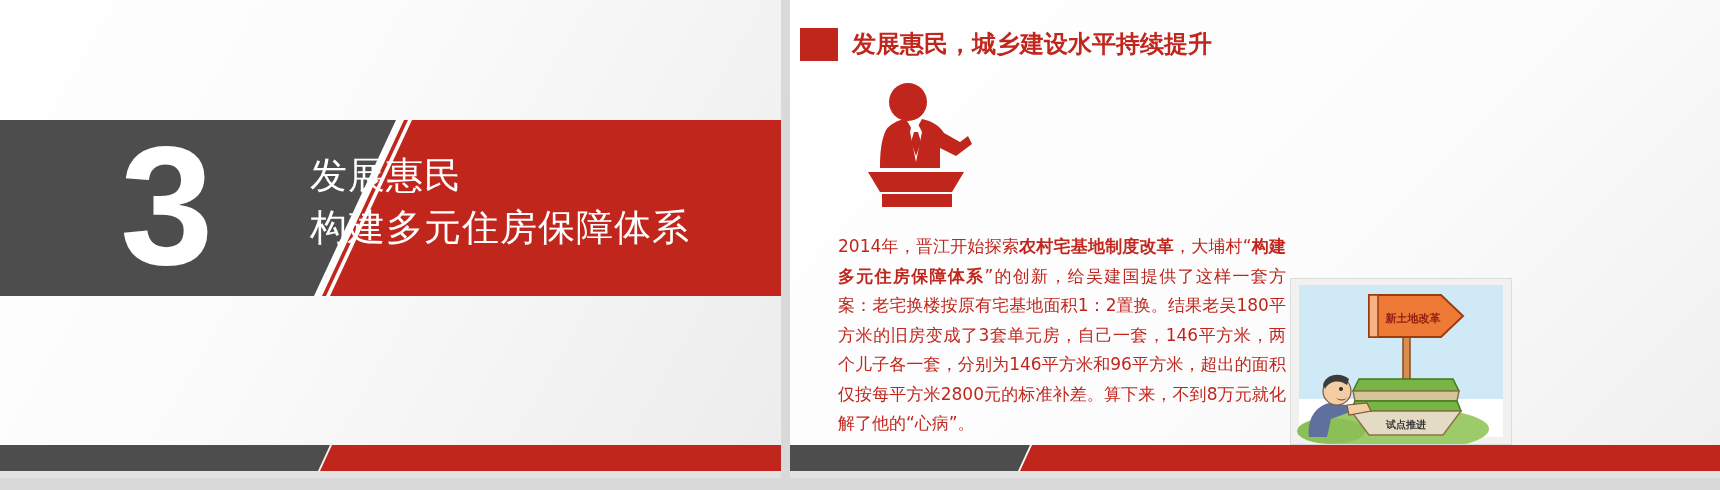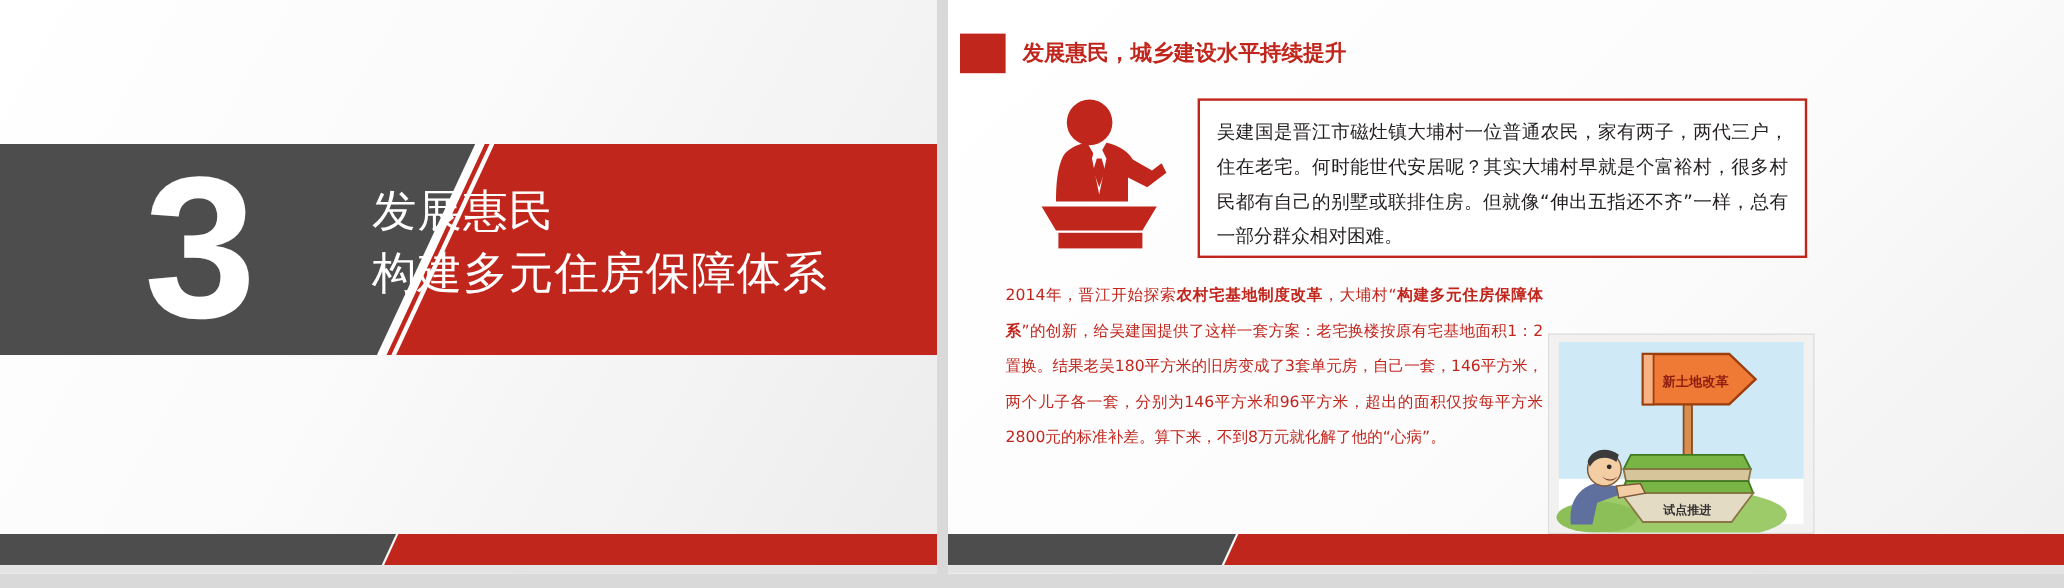--- a/index.html
+++ b/index.html
@@ -74,21 +74,21 @@
     overflow:hidden;
   }
   .slide-right .edge-bottom{
     position:absolute;left:0;bottom:0;width:100%;height:7px;background:#e3e3e3;
   }
   .r-marker{
     position:absolute;left:10px;top:28px;width:38px;height:33px;background:#c1261d;
   }
   .r-title{
     position:absolute;left:62px;top:28px;
-    color:#c1261d;font-weight:700;font-size:18px;line-height:33px;
+    color:#c1261d;font-weight:700;font-size:24px;line-height:33px;
     font-family:"DejaVu Sans","Liberation Sans",sans-serif;
     white-space:nowrap;
   }
 
   
   .speaker-icon{
     position:absolute;left:66px;top:80px;width:120px;height:130px;
   }
   .speaker-icon svg{display:block;}
 
@@ -101,21 +101,21 @@
   .quote-text{
     padding:12px 14px 0 14px;
     color:#231f20;font-size:15.5px;line-height:29px;
     font-family:"DejaVu Sans","Liberation Sans",sans-serif;
     text-align:justify;
   }
 
   
   .body-para{
     position:absolute;left:48px;top:232px;width:448px;
-    color:#c1261d;font-size:13px;line-height:29.5px;
+    color:#c1261d;font-size:17px;line-height:29.5px;
     font-family:"DejaVu Sans","Liberation Sans",sans-serif;
     text-align:justify;
   }
   .body-para b{font-weight:700;}
 
   
   .cartoon{
     position:absolute;left:500px;top:238px;width:220px;height:165px;
     background:#f0f0ef;border:1px solid #dcdcdc;overflow:hidden;margin-top:40px;
   }
@@ -175,23 +175,20 @@
                    L104 62 L112 56 L116 64 L100 76 L84 68 L84 88 L24 88
                    C24 74 25 60 30 50 Z"></path>
           <path d="M56 44 L62 44 L66 52 L60 82 L54 52 Z" fill="#ffffff"></path>
           <path d="M58 52 L62 52 L65 62 L60 76 L55 62 Z"></path>
           <path d="M12 92 L108 92 L96 112 L24 112 Z"></path>
           <rect x="26" y="114" width="70" height="13"></rect>
         </g>
       </svg>
     </div>
 
-    <div class="quote-box">
-      <div class="quote-text">吴建国是晋江市磁灶镇大埔村一位普通农民，家有两子，两代三户，住在老宅。何时能世代安居呢？其实大埔村早就是个富裕村，很多村民都有自己的别墅或联排住房。但就像“伸出五指还不齐”一样，总有一部分群众相对困难。</div>
-    </div>
 
     <div class="body-para"><span>2014年，晋江开始探索</span><b>农村宅基地制度改革</b><span>，大埔村</span><span>“</span><b>构建多元住房保障体系</b><span>”</span><span>的创新，给吴建国提供了这样一套方案：老宅换楼按原有宅基地面积1：2置换。结果老吴180平方米的旧房变成了3套单元房，自己一套，146平方米，两个儿子各一套，分别为146平方米和96平方米，超出的面积仅按每平方米2800元的标准补差。算下来，不到8万元就化解了他的“心病”。</span></div>
 
     <div class="cartoon">
       <svg width="220" height="165" viewBox="0 0 220 165" xmlns="http://www.w3.org/2000/svg">
         <rect x="0" y="0" width="220" height="165" fill="#f2f1ef"></rect>
         <rect x="8" y="6" width="204" height="152" fill="#cfe9f7"></rect>
         <rect x="8" y="120" width="204" height="38" fill="#ffffff"></rect>
         <ellipse cx="112" cy="150" rx="86" ry="22" fill="#9dcb6a"></ellipse>
         <ellipse cx="40" cy="152" rx="34" ry="13" fill="#8cbf57"></ellipse>

